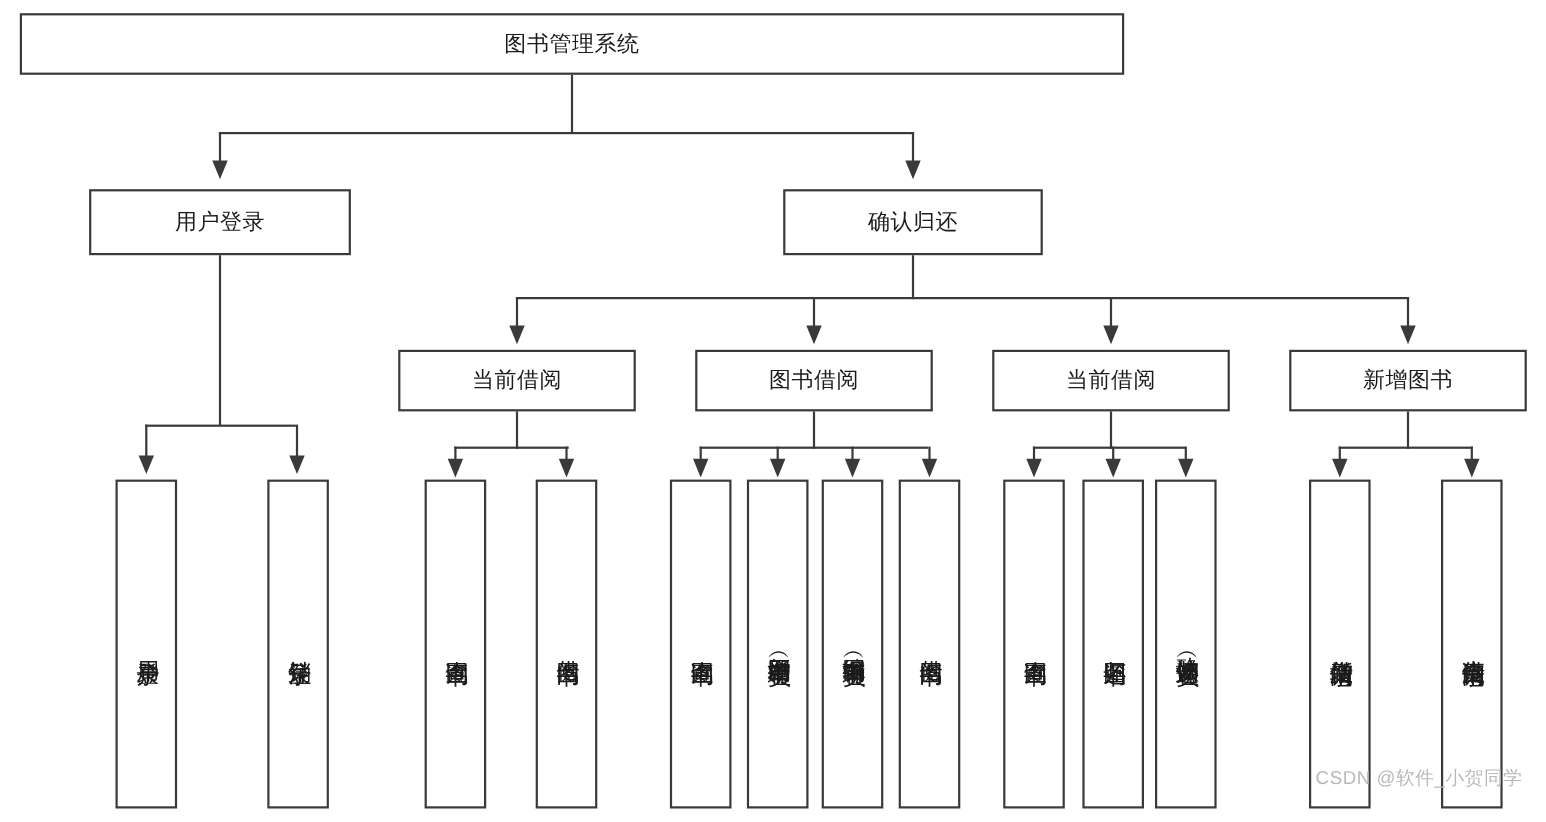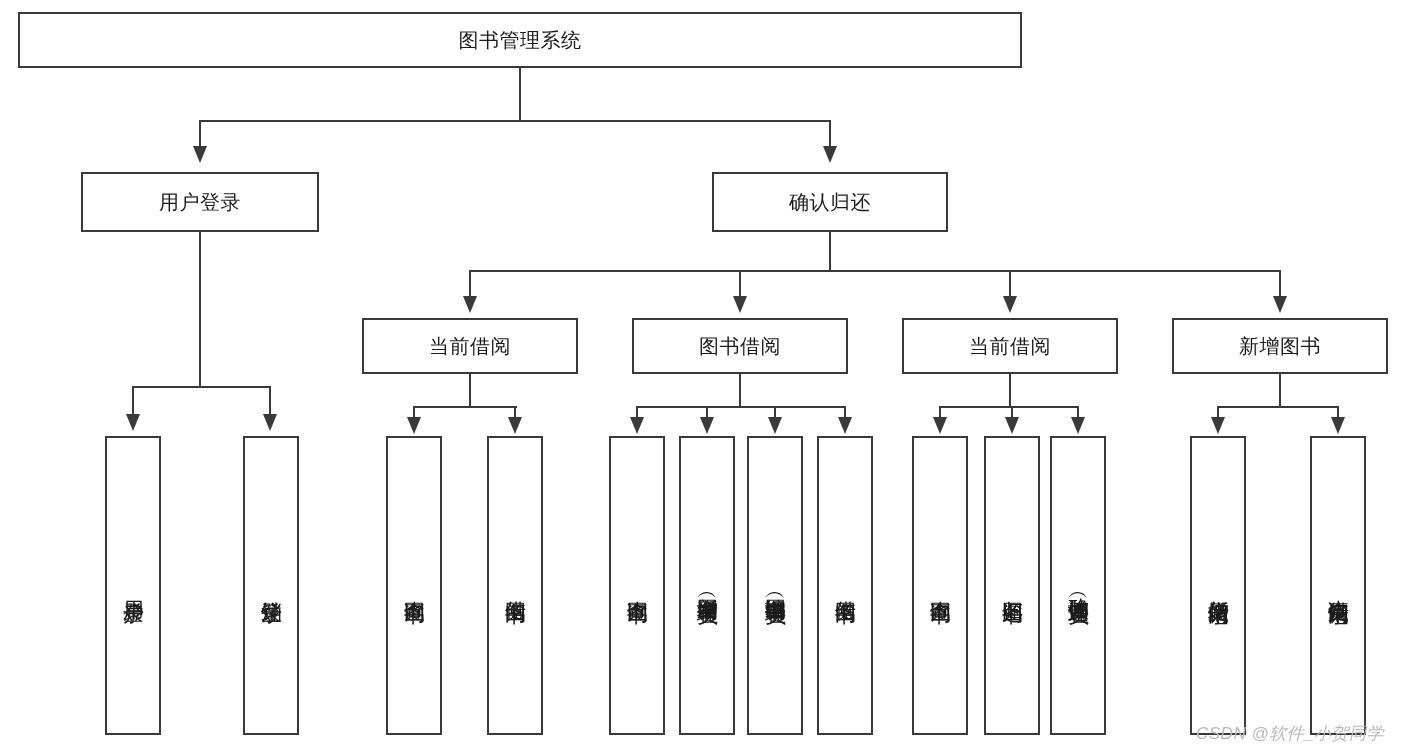--- a/index.html
+++ b/index.html
@@ -207,15 +207,15 @@
   <div class="leaf" style="left:1050px; top:436px; width:56px; height:299px;">
     <span class="vlabel">确认归还（管理员）</span>
   </div>
   <div class="leaf" style="left:1190px; top:436px; width:56px; height:299px;">
     <span class="vlabel">新增借阅记录</span>
   </div>
   <div class="leaf" style="left:1310px; top:436px; width:56px; height:299px;">
     <span class="vlabel">查询借阅记录</span>
   </div>
 
-  <div id="watermark" style="left:1196px; top:722px;font-style:italic;">CSDN @软件_小贺同学</div>
+  <div id="watermark" style="left:1196px; top:696px;">CSDN @软件_小贺同学</div>
 
 </div>
 
 </body></html>

